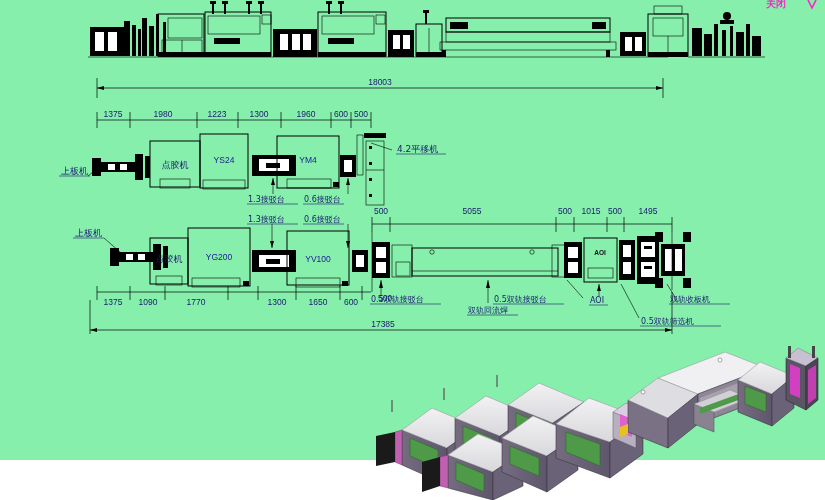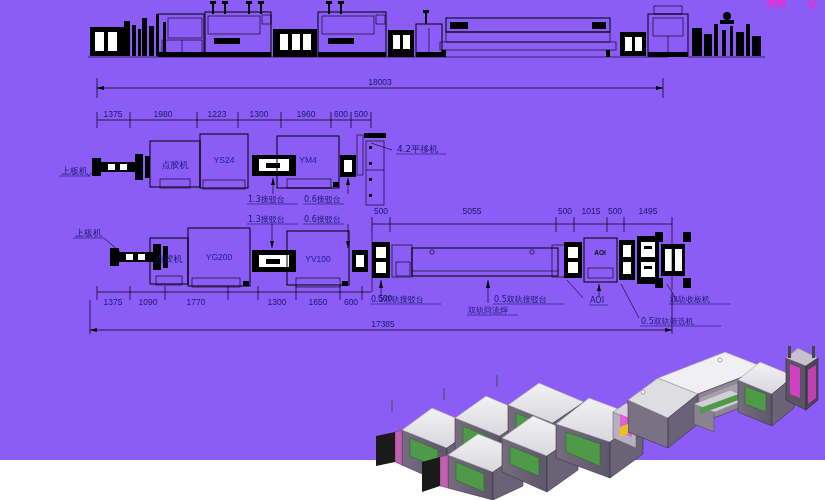--- a/index.html
+++ b/index.html
@@ -1,18 +1,18 @@
 <!DOCTYPE html>
 <html><head>
 <meta charset="utf-8">
 <style>
   html,body{margin:0;padding:0;background:#ffffff;}
   body{width:825px;height:500px;overflow:hidden;
        font-family:"Liberation Sans","DejaVu Sans",sans-serif;}
-  #stage{position:relative;width:825px;height:460px;background:#8b5cf6;}
+  #stage{position:relative;width:825px;height:460px;background:#86efac;}
   svg{display:block;}
   .dimtxt{font-family:"Liberation Sans",sans-serif;font-size:8.5px;fill:#1a1a6e;}
   .modeltxt{font-family:"Liberation Sans",sans-serif;font-size:8.5px;fill:#20209a;}
   .cntxt{font-family:"DejaVu Sans",sans-serif;font-size:9px;fill:#1a1a70;}
   .cntxt-s{font-family:"DejaVu Sans",sans-serif;font-size:8px;fill:#1a1a70;}
   .pinktxt{font-family:"DejaVu Sans",sans-serif;font-size:10px;fill:#ff22cc;font-weight:bold;}
   .aoitxt{font-family:"Liberation Sans",sans-serif;font-size:6.5px;fill:#101010;font-weight:bold;}
   .dimln{stroke:#000;stroke-width:.7;fill:none;}
   .thin{stroke:#000;stroke-width:.6;fill:none;}
   .med{stroke:#000;stroke-width:1;fill:none;}

